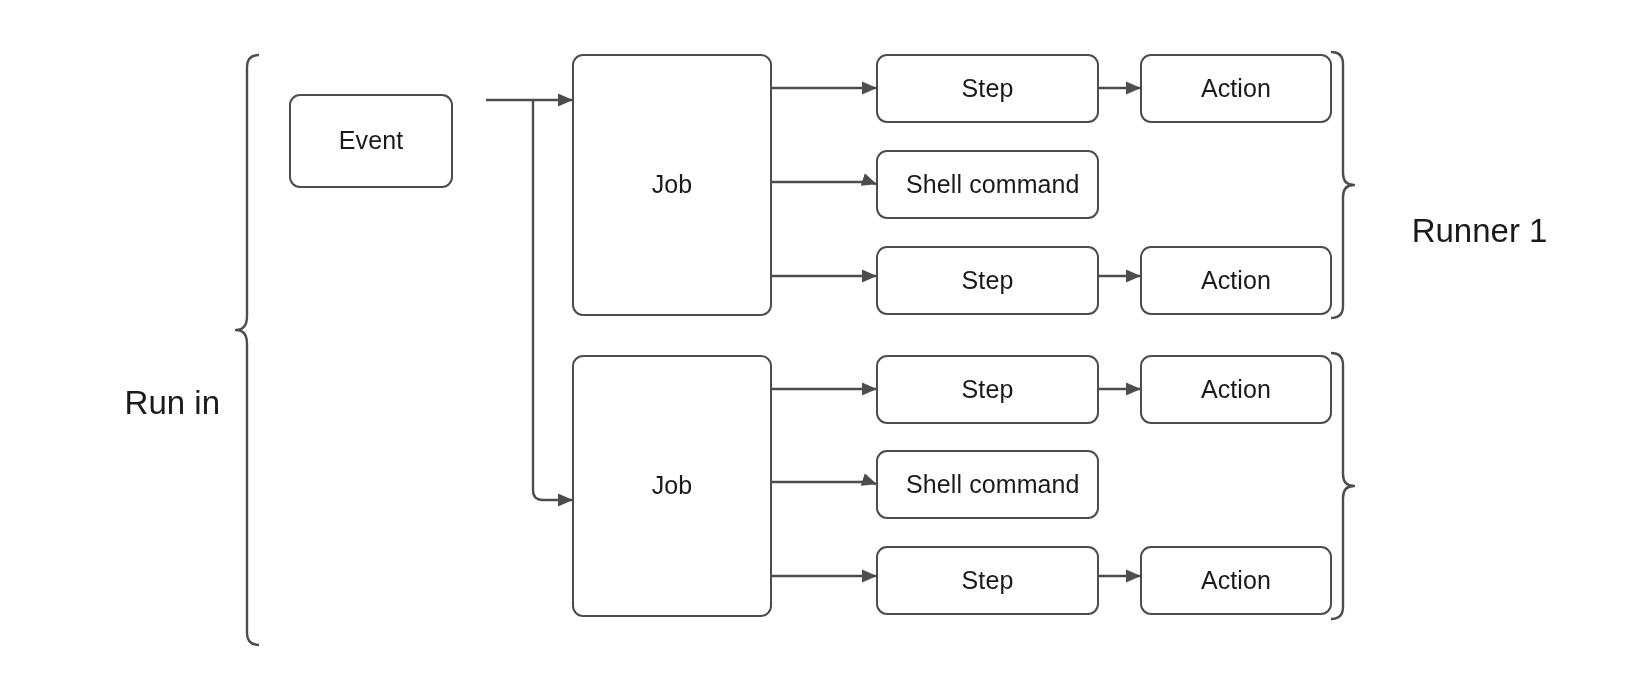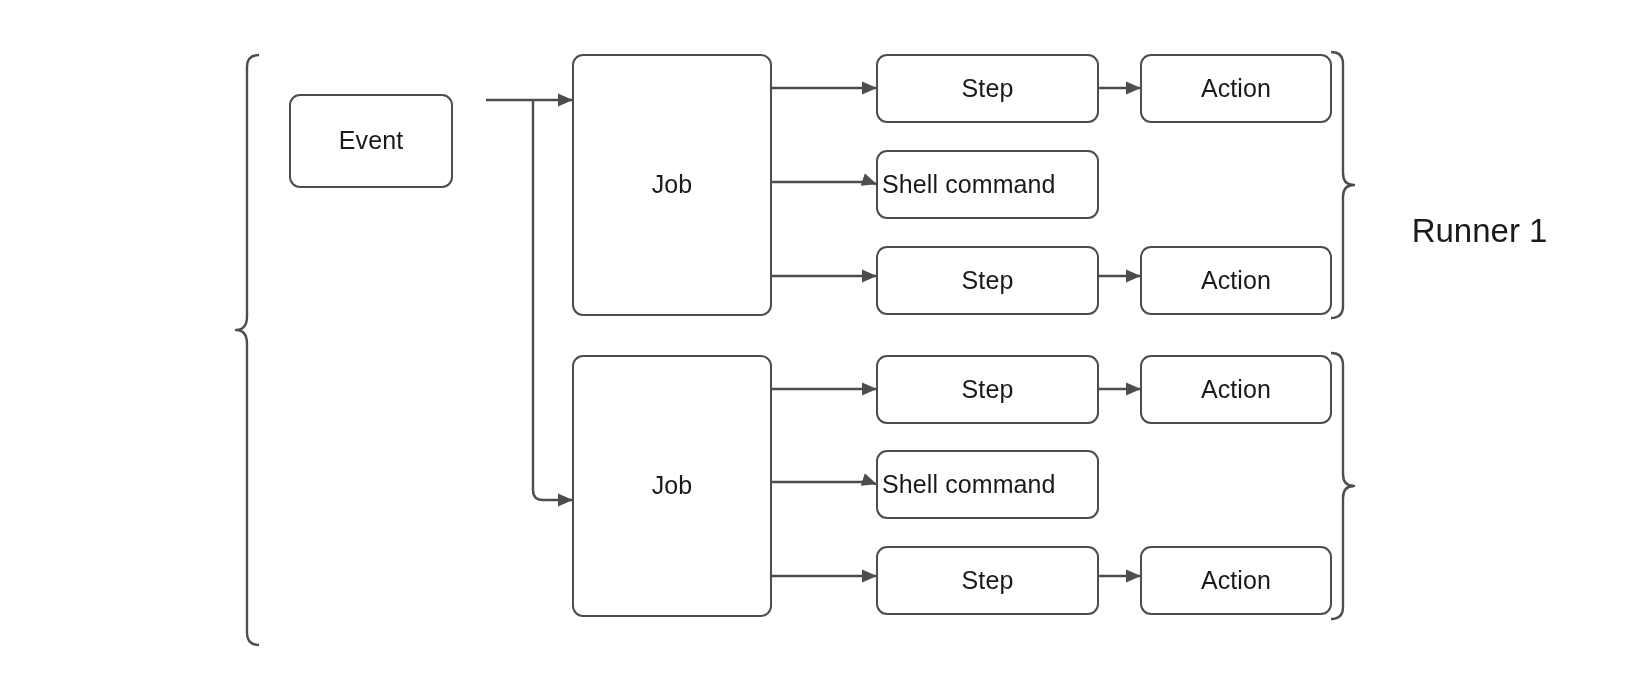--- a/index.html
+++ b/index.html
@@ -30,21 +30,21 @@
     border-radius: 11px;
     display: flex;
     align-items: center;
     color: #1a1a1a;
     font-size: 25px;
     line-height: 1.18;
     letter-spacing: 0.1px;
     white-space: nowrap;
   }
   .node.center { justify-content: center; }
-  .node.leftish { justify-content: flex-start; padding-left: 4px; }
+  .node.leftish { justify-content: flex-start; padding-left: 28px; }
   .brace-label {
     position: absolute;
     color: #1a1a1a;
     font-size: 33px;
     line-height: 1.28;
     white-space: pre;
   }
   .brace-label.right-side { text-align: left; }
   .brace-label.left-side { text-align: right; }
 </style>
@@ -147,20 +147,21 @@
   </div>
 
   <div class="node center" style="left:876px; top:546px; width:223px; height:69px;">
     <span>Step</span>
   </div>
   <div class="node center" style="left:1140px; top:546px; width:192px; height:69px;">
     <span>Action</span>
   </div>
 
   <div class="brace-label left-side" style="left:20px; top:298px; width:200px;">
+    <div>Run in</div>
   </div>
 
   <div class="brace-label right-side" style="left:1375px; top:168px;">
     <span>Runner 1</span>
   </div>
 
 
 </div>
 
 </body></html>

